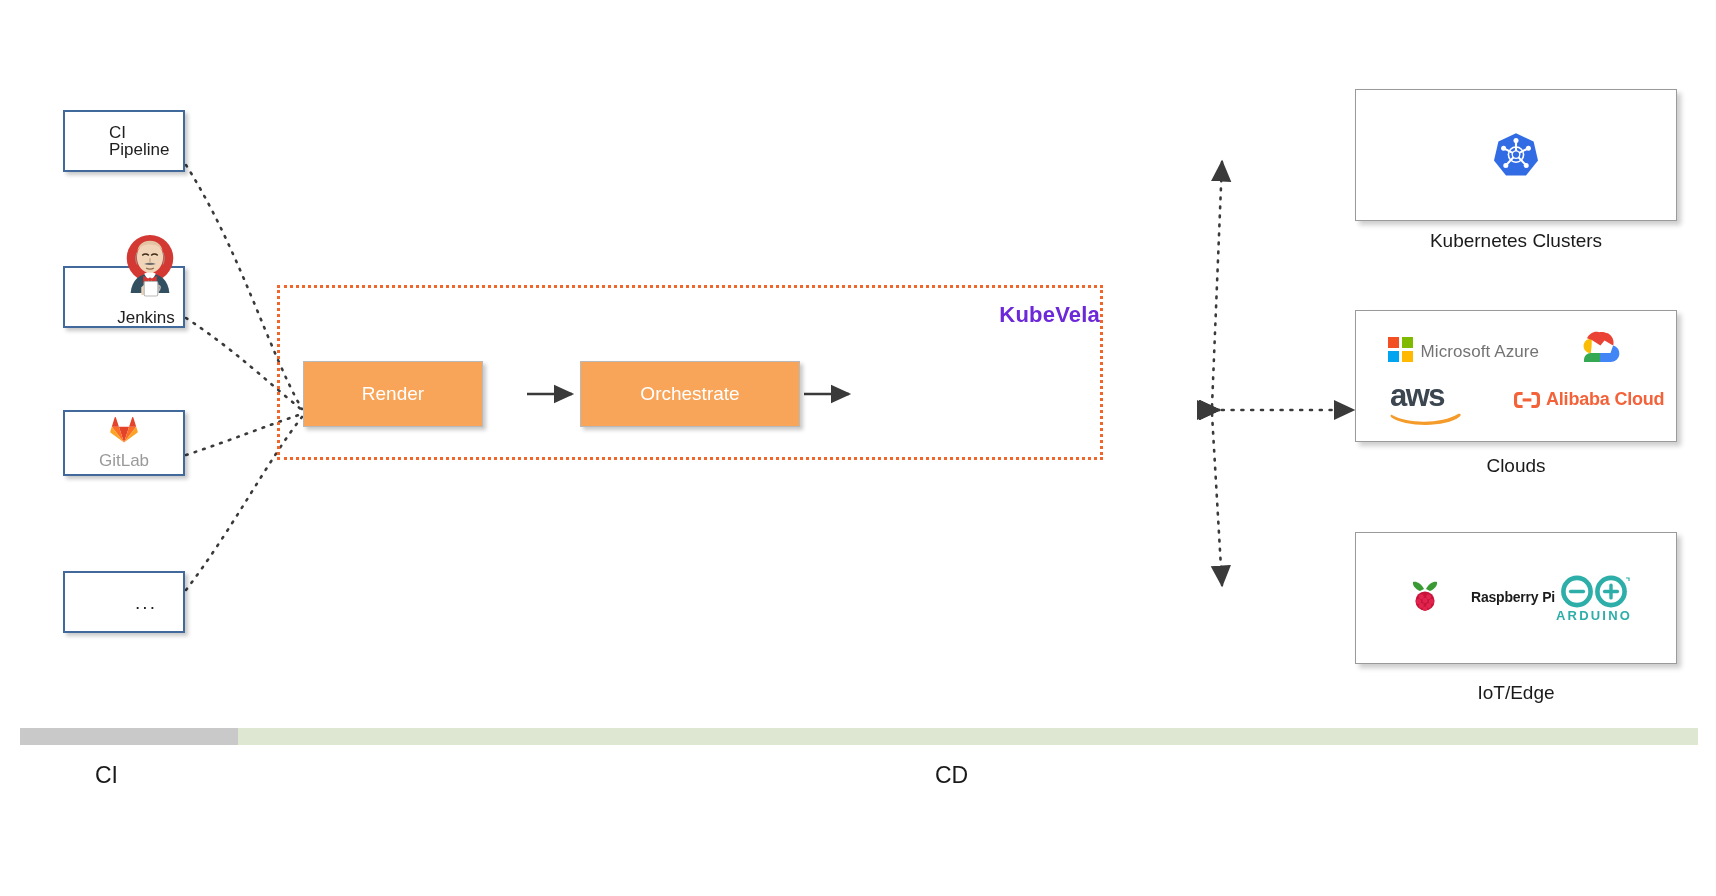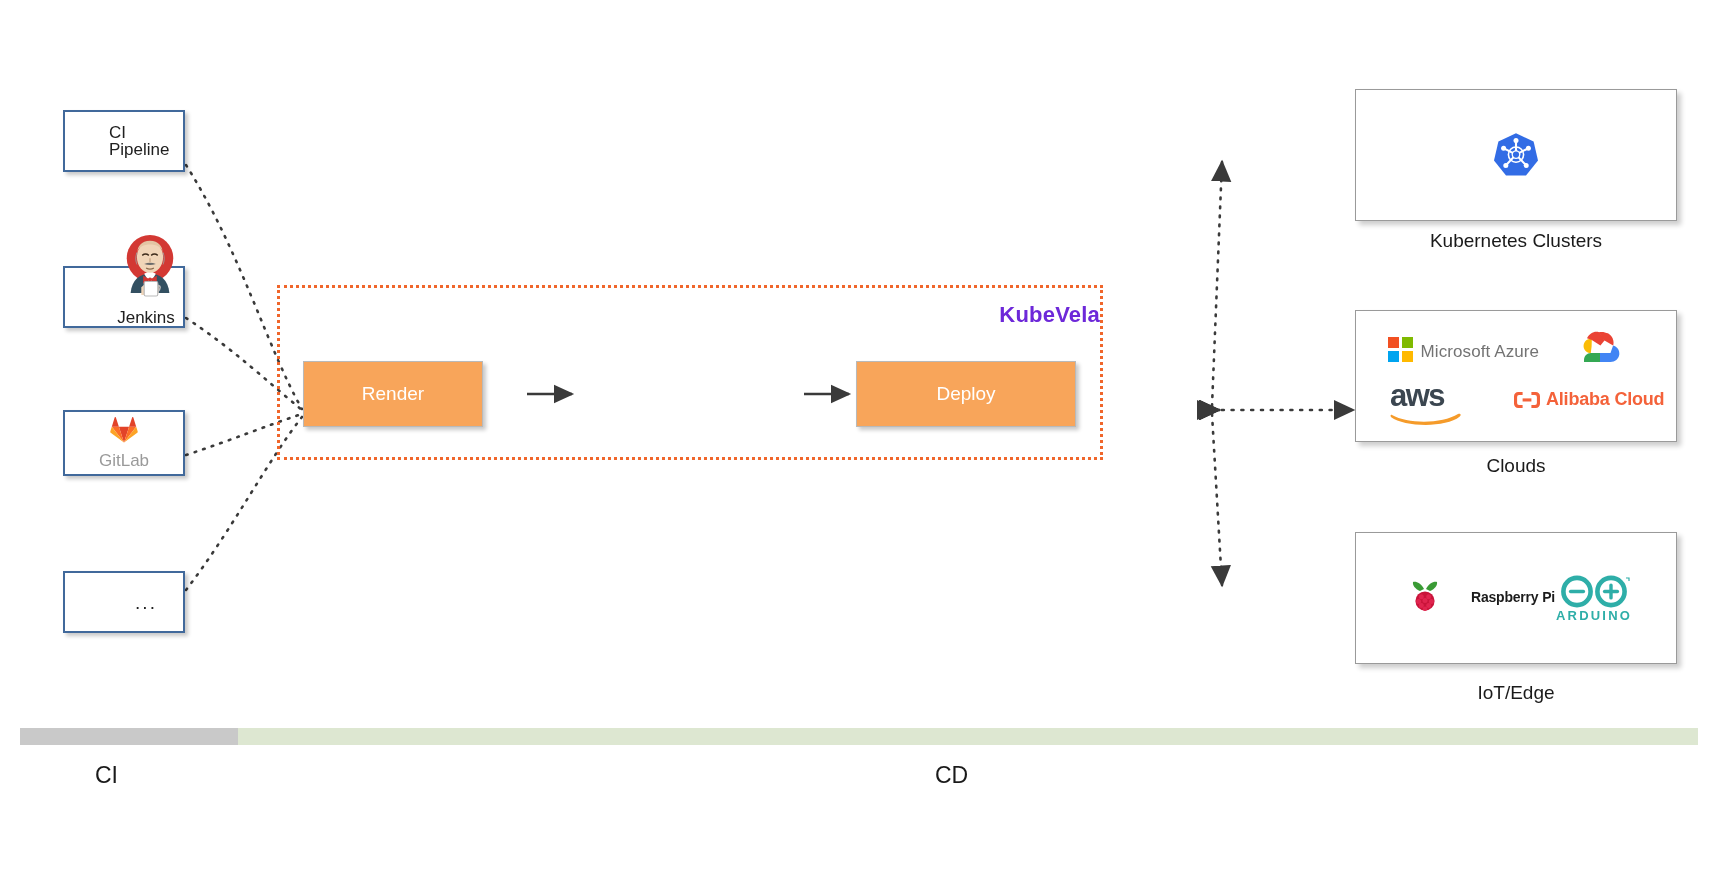--- a/index.html
+++ b/index.html
@@ -154,22 +154,22 @@
     </g>
   </svg>
 
   <div id="kubevela">
     <div id="kubevela-title">KubeVela</div>
   </div>
 
   <div class="stage-box" id="box-render">
     <span>Render</span>
   </div>
-  <div class="stage-box" id="box-deploy">
-    <span>Deploy</span>
+  <div class="stage-box" id="box-orch">
+    <span>Orchestrate</span>
   </div>
 
   <div class="srcbox" style="left:63px;top:110px;width:122px;height:62px;">
     <span class="lbl">CI Pipeline</span>
   </div>
 
   <div class="srcbox" style="left:63px;top:266px;width:122px;height:62px;align-items:flex-end;">
     <span class="lbl">Jenkins</span>
   </div>
 

